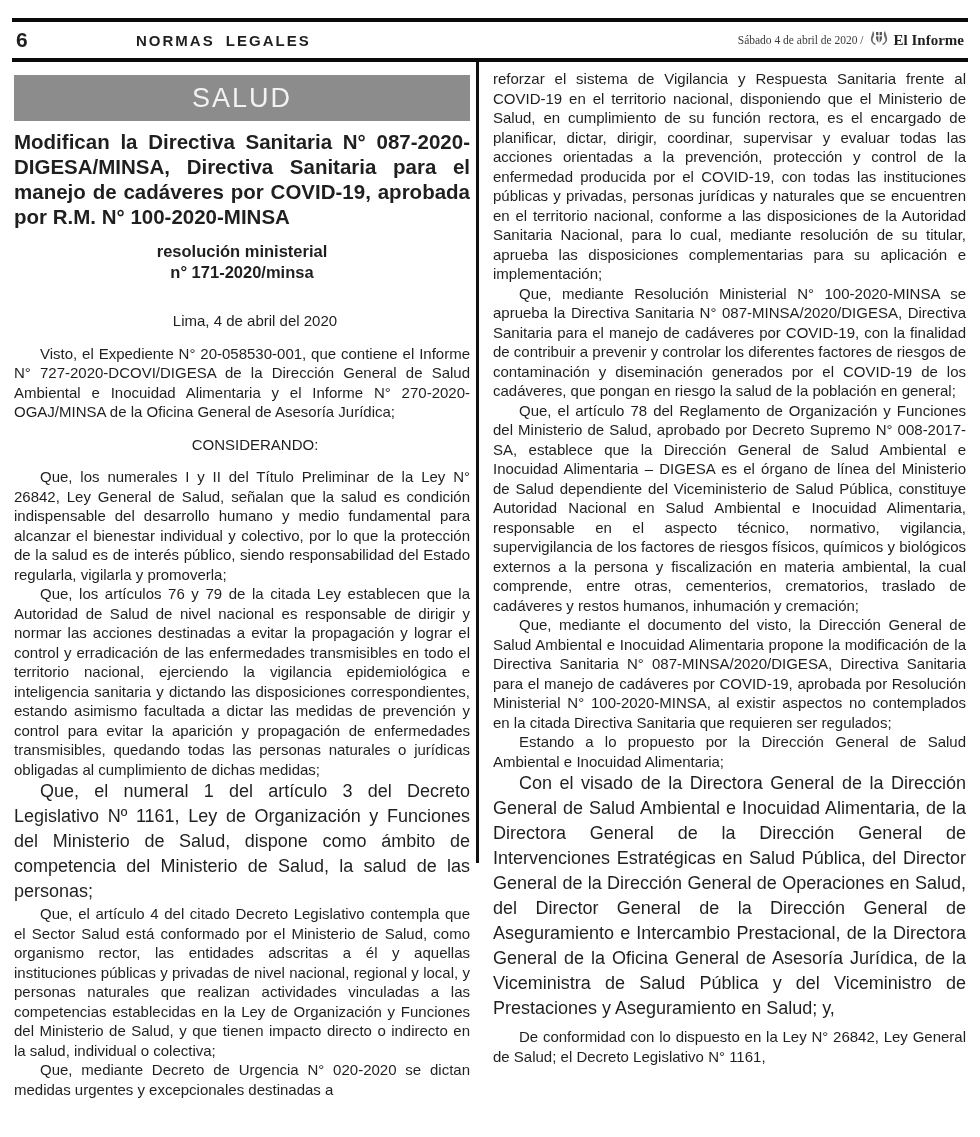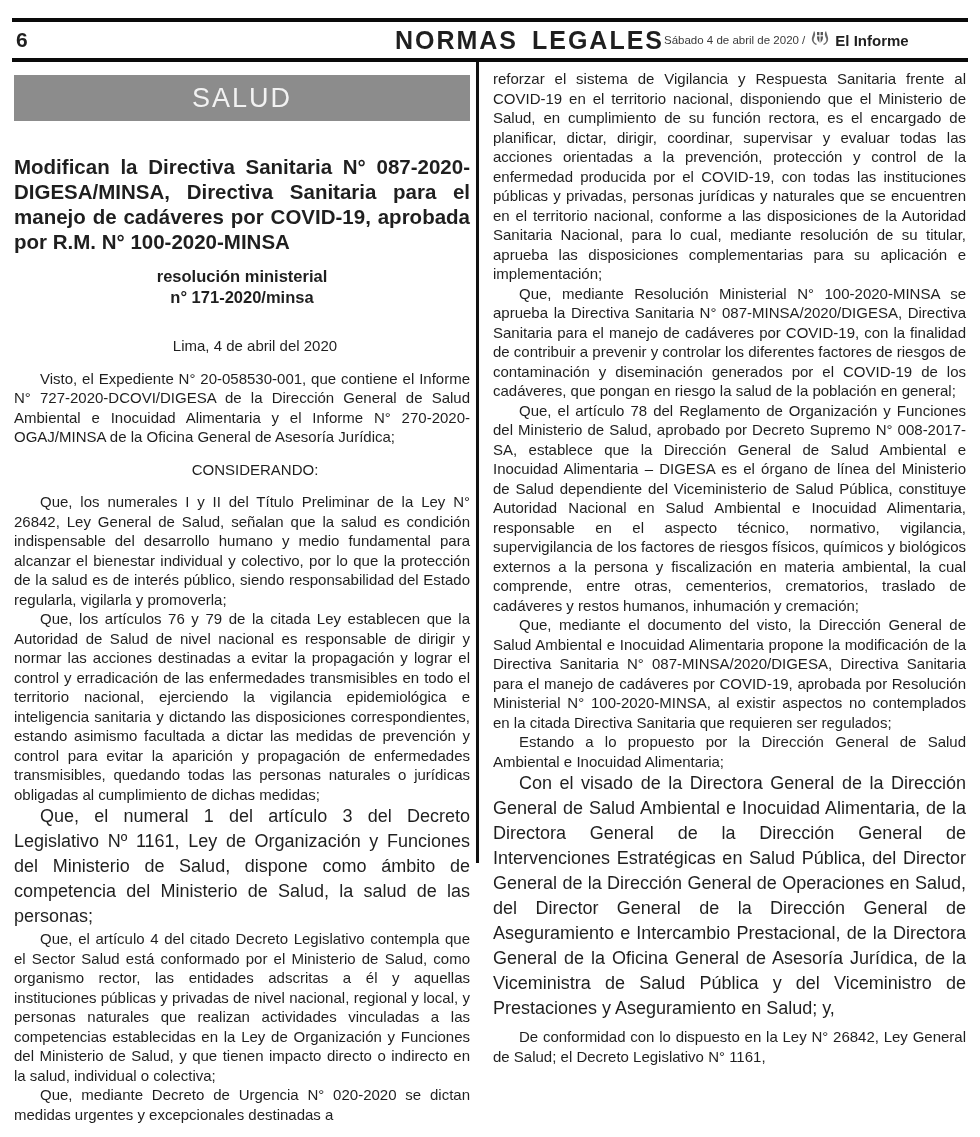--- a/index.html
+++ b/index.html
@@ -15,45 +15,46 @@
   }
   .rule { height:4px; background:#0a0a0a; margin:0 12px; }
   .rule.top { margin-top:18px; }
   header.masthead {
     display:flex; align-items:center;
     height:36px; margin:0 12px;
     padding:0 4px;
   }
   .page-number { font-size:21px; font-weight:bold; width:120px; }
   .masthead-title {
-    flex:1; text-align:right;
-    font-size:25px; font-weight:bold;
+    flex:1; text-align:left;
+    font-size:15px; font-weight:bold;
     letter-spacing:2px; word-spacing:5px;
   }
   .masthead-right {
-    width:300px; display:flex; align-items:center; 
+    width:300px; display:flex; align-items:center; justify-content:flex-end;
     gap:6px;
+    font-family:Liberation Serif, serif;
   }
   .masthead-date { font-size:11.5px; color:#3a3a3a; white-space:nowrap; }
   .crest { flex:none; }
   .brand { font-size:15px; font-weight:bold; white-space:nowrap; }
 
   main.columns { display:flex; margin:0 14px; height:801px; }
   .col { box-sizing:border-box; }
   .col.left  { width:462px; padding-right:6px; }
   .divider   { width:3px; background:#111; flex:none; }
   .col.right { flex:1; padding-left:14px; padding-top:7px; }
 
   .banner {
     margin-top:13px; height:46px; line-height:46px;
     background:#8c8c8c; color:#f2f2f2;
     text-align:center; font-size:27px; letter-spacing:2px;
   }
   h1.article-title {
-    margin:33px 0 12px 0;
+    margin:8px 0 12px 0;
     font-size:20.5px; line-height:25px; font-weight:bold;
     text-align:justify;
   }
   .resolution {
     text-align:center; font-weight:bold;
     font-size:16.5px; line-height:21px;
     margin-bottom:28px;
   }
   .body { font-size:15px; line-height:19.5px; }
   .para { margin:0; text-indent:26px; text-align:justify; }

